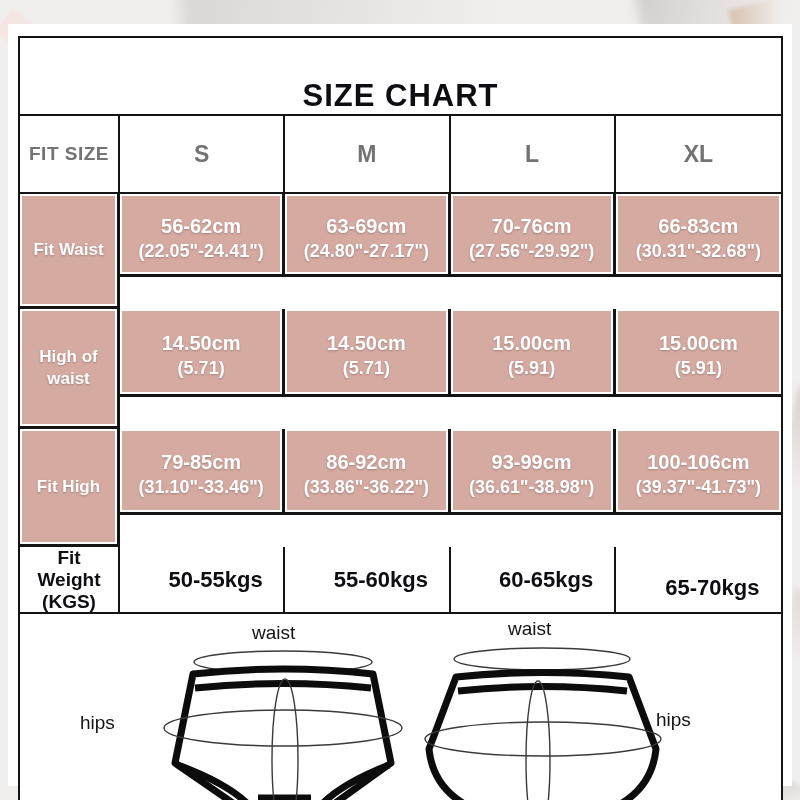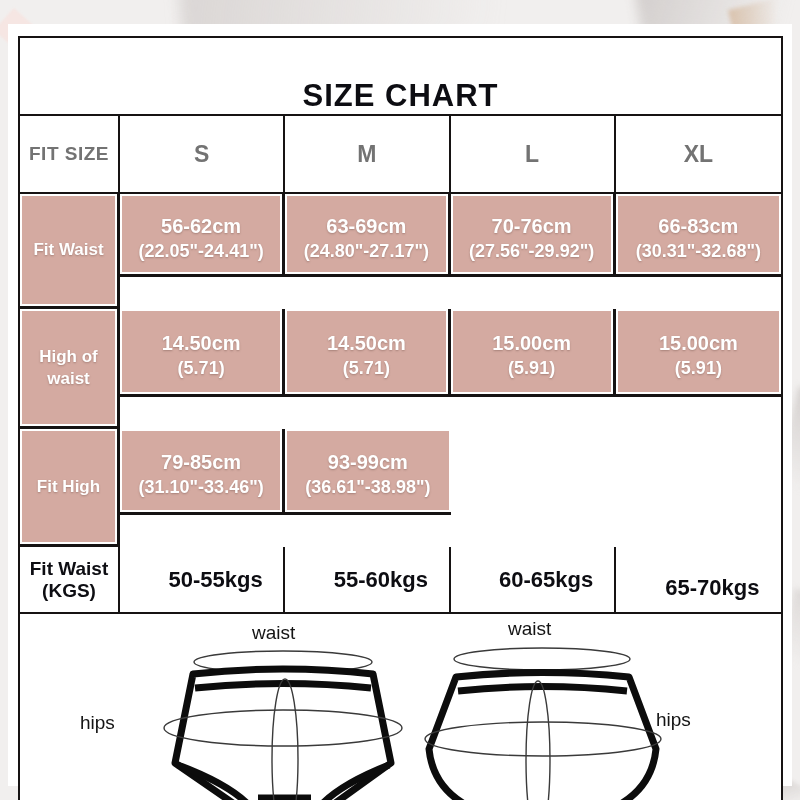--- a/index.html
+++ b/index.html
@@ -160,27 +160,35 @@
       </div>
     </div>
 
     <div class="grid-row pink-row row-hips">
       <div class="cell label-cell">Fit High</div>
       <div class="cell">
         <span class="val-cm">79-85cm</span>
         <span class="val-inch">(31.10"-33.46")</span>
       </div>
       <div class="cell">
+        <span class="val-cm">86-92cm</span>
+        <span class="val-inch">(33.86"-36.22")</span>
+      </div>
+      <div class="cell">
         <span class="val-cm">93-99cm</span>
         <span class="val-inch">(36.61"-38.98")</span>
       </div>
+      <div class="cell">
+        <span class="val-cm">100-106cm</span>
+        <span class="val-inch">(39.37"-41.73")</span>
+      </div>
     </div>
 
     <div class="grid-row weight-row">
-      <div class="cell label-cell">Fit Waist (KGS)</div>
+      <div class="cell label-cell">Fit Weight (KGS)</div>
       <div class="cell value-cell">50-55kgs</div>
       <div class="cell value-cell">55-60kgs</div>
       <div class="cell value-cell">60-65kgs</div>
       <div class="cell value-cell">65-70kgs</div>
     </div>
 
     <div class="diagram-area">
 
       <span class="dlabel lbl-waist-front">waist</span>
       <span class="dlabel lbl-hips-front">hips</span>

